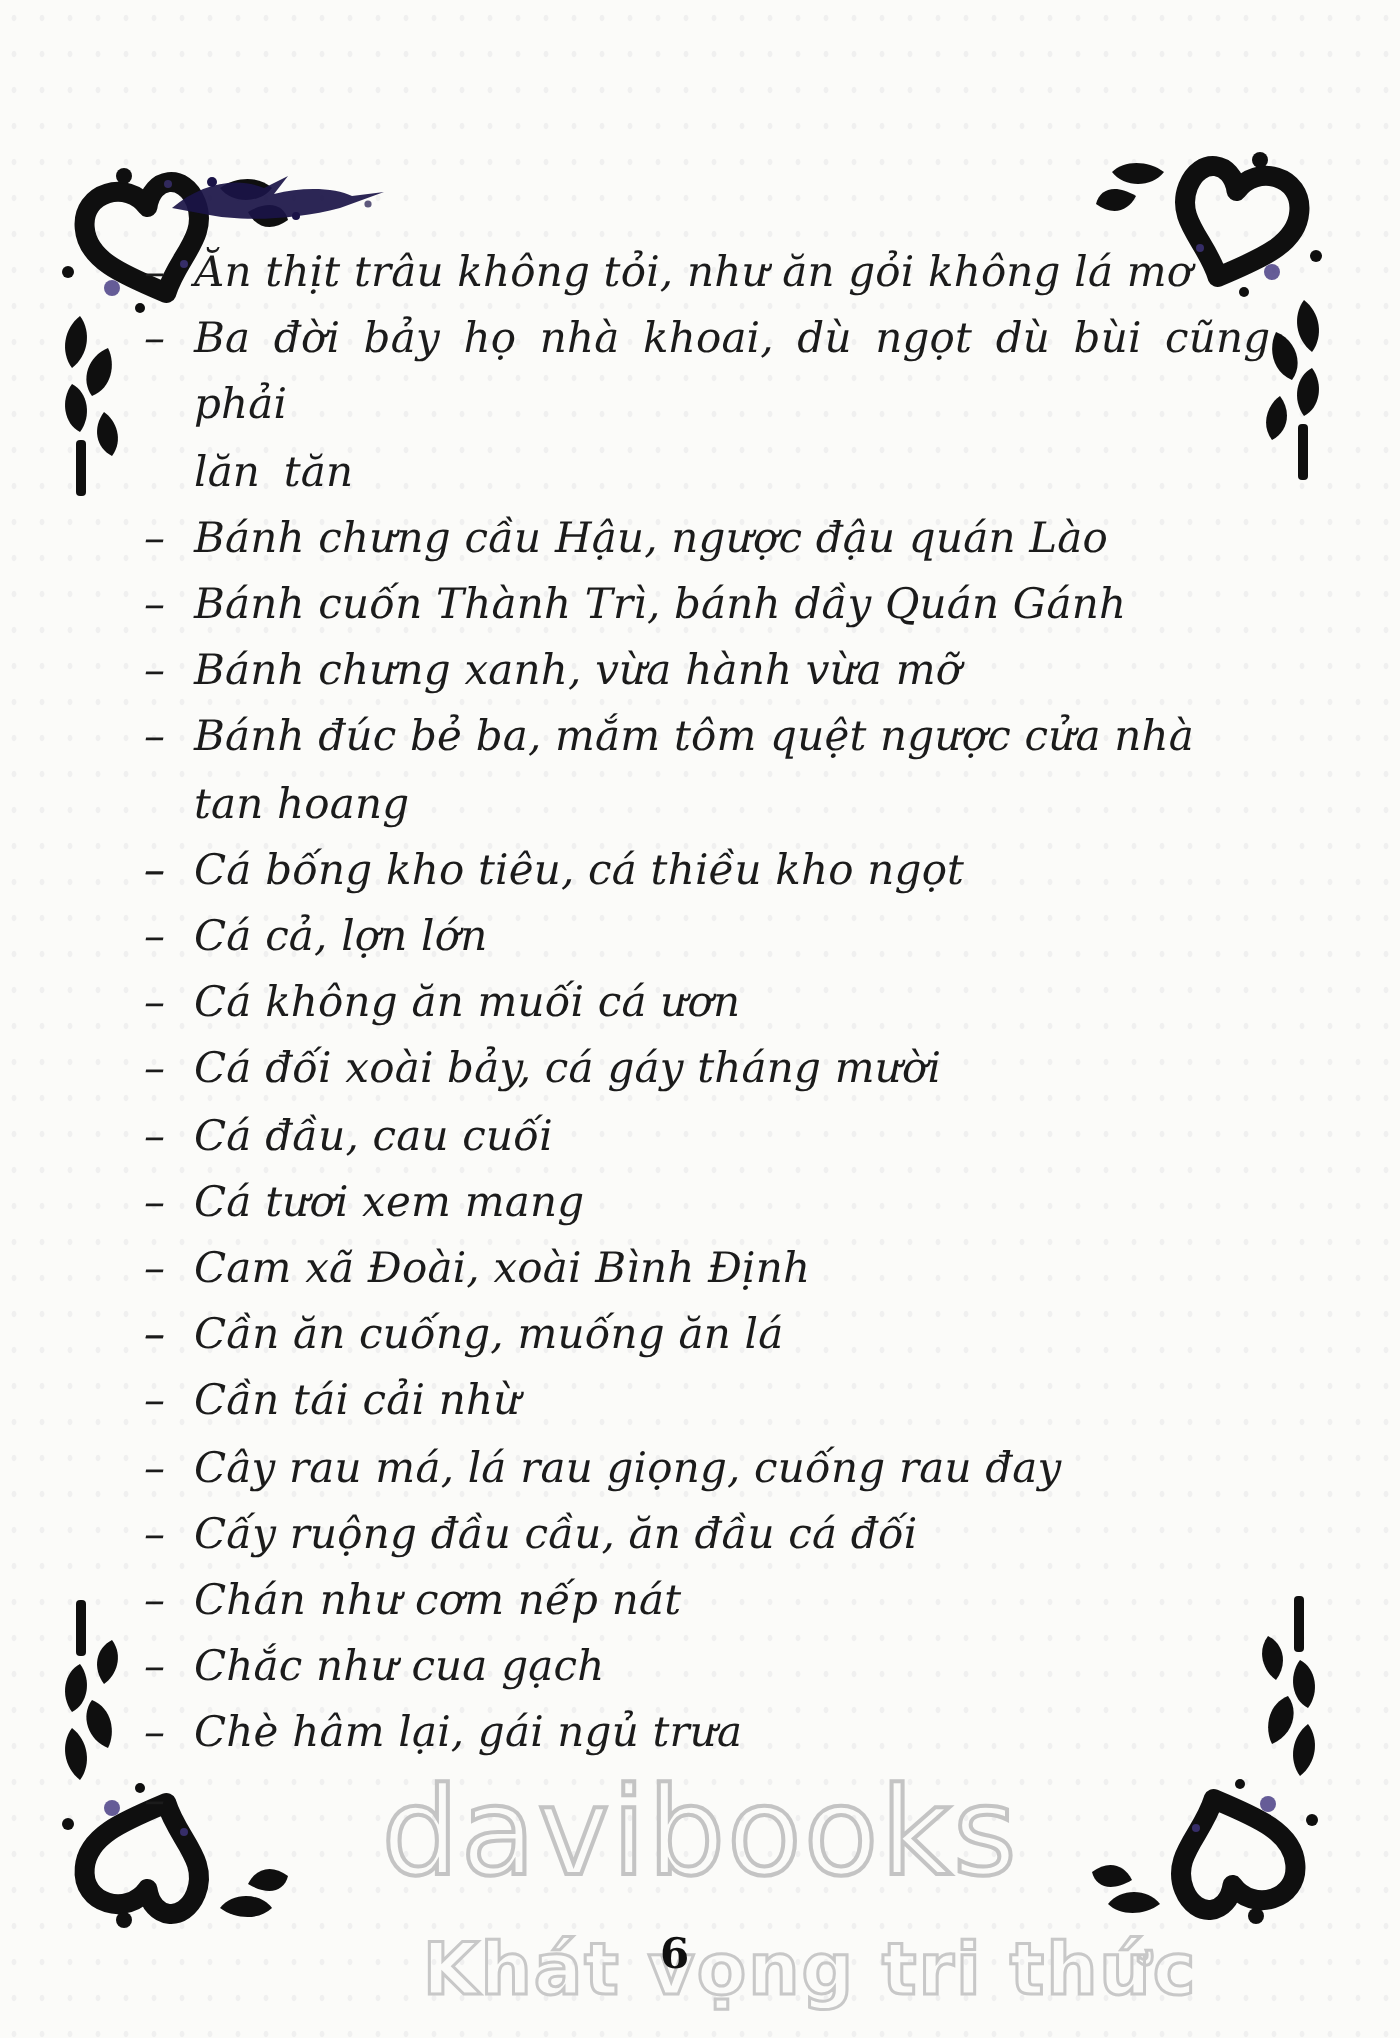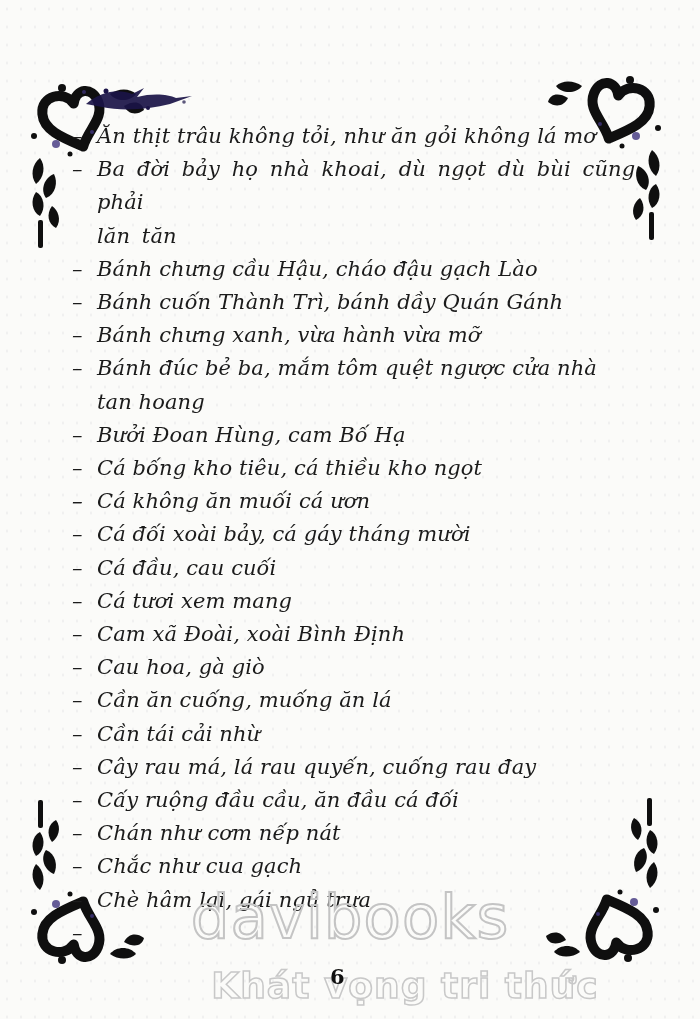--- a/index.html
+++ b/index.html
@@ -147,44 +147,44 @@
       <span class="dash">–</span>
       <span class="txt">Ăn thịt trâu không tỏi, như ăn gỏi không lá mơ</span>
     </li>
       <li class="proverb">
       <span class="dash">–</span>
       <span class="txt">Ba đời bảy họ nhà khoai, dù ngọt dù bùi cũng phải
 lăn tăn</span>
     </li>
       <li class="proverb">
       <span class="dash">–</span>
-      <span class="txt">Bánh chưng cầu Hậu, cháo đậu gạch Lào</span>
+      <span class="txt">Bánh chưng cầu Hậu, ngược đậu quán Lào</span>
     </li>
       <li class="proverb">
       <span class="dash">–</span>
       <span class="txt">Bánh cuốn Thành Trì, bánh dầy Quán Gánh</span>
     </li>
       <li class="proverb">
       <span class="dash">–</span>
       <span class="txt">Bánh chưng xanh, vừa hành vừa mỡ</span>
     </li>
       <li class="proverb">
       <span class="dash">–</span>
       <span class="txt">Bánh đúc bẻ ba, mắm tôm quệt ngược cửa nhà tan hoang</span>
     </li>
       <li class="proverb">
       <span class="dash">–</span>
-      <span class="txt">Bưởi Đoan Hùng, cam Bố Hạ</span>
     </li>
       <li class="proverb">
       <span class="dash">–</span>
       <span class="txt">Cá bống kho tiêu, cá thiều kho ngọt</span>
     </li>
       <li class="proverb">
       <span class="dash">–</span>
+      <span class="txt">Cá cả, lợn lớn</span>
     </li>
       <li class="proverb">
       <span class="dash">–</span>
       <span class="txt">Cá không ăn muối cá ươn</span>
     </li>
       <li class="proverb">
       <span class="dash">–</span>
       <span class="txt">Cá đối xoài bảy, cá gáy tháng mười</span>
     </li>
       <li class="proverb">
@@ -194,33 +194,32 @@
       <li class="proverb">
       <span class="dash">–</span>
       <span class="txt">Cá tươi xem mang</span>
     </li>
       <li class="proverb">
       <span class="dash">–</span>
       <span class="txt">Cam xã Đoài, xoài Bình Định</span>
     </li>
       <li class="proverb">
       <span class="dash">–</span>
-      <span class="txt">Cau hoa, gà giò</span>
     </li>
       <li class="proverb">
       <span class="dash">–</span>
       <span class="txt">Cần ăn cuống, muống ăn lá</span>
     </li>
       <li class="proverb">
       <span class="dash">–</span>
       <span class="txt">Cần tái cải nhừ</span>
     </li>
       <li class="proverb">
       <span class="dash">–</span>
-      <span class="txt">Cây rau má, lá rau quyến, cuống rau đay</span>
+      <span class="txt">Cây rau má, lá rau giọng, cuống rau đay</span>
     </li>
       <li class="proverb">
       <span class="dash">–</span>
       <span class="txt">Cấy ruộng đầu cầu, ăn đầu cá đối</span>
     </li>
       <li class="proverb">
       <span class="dash">–</span>
       <span class="txt">Chán như cơm nếp nát</span>
     </li>
       <li class="proverb">

